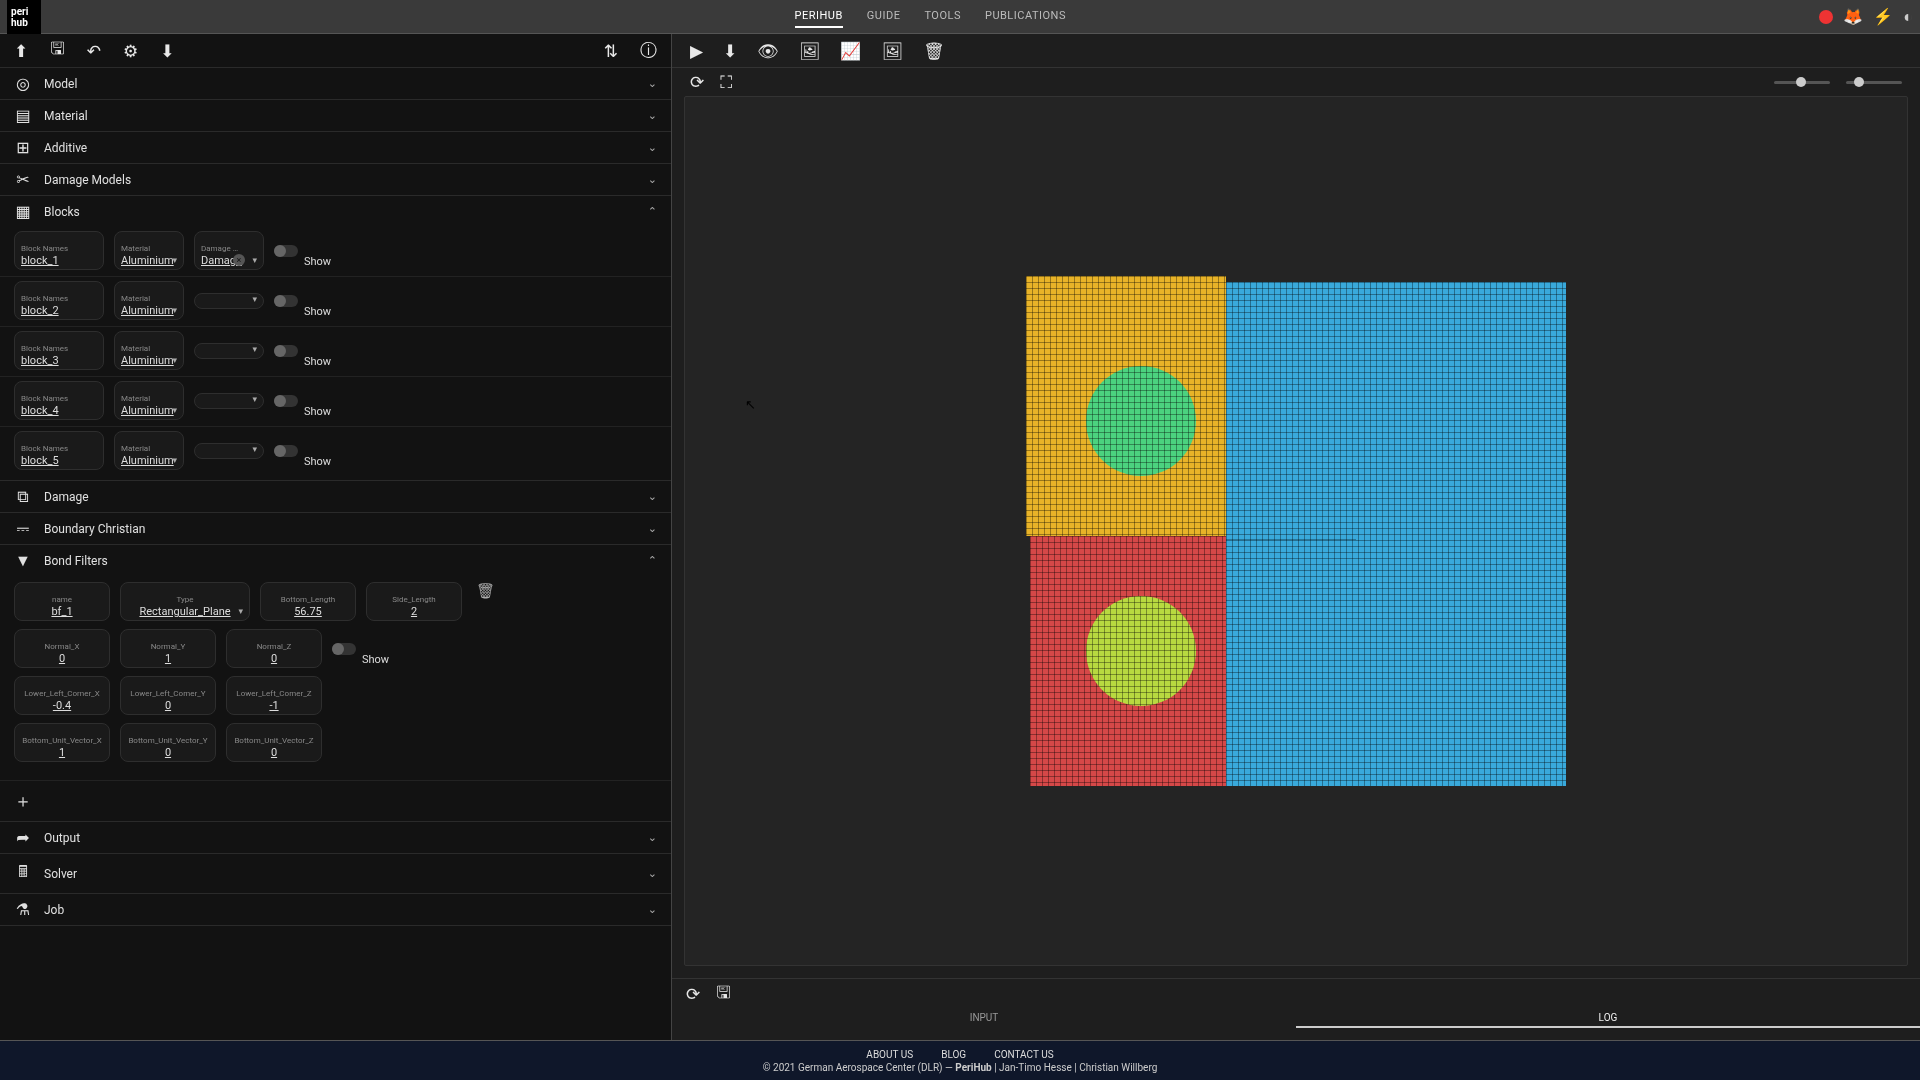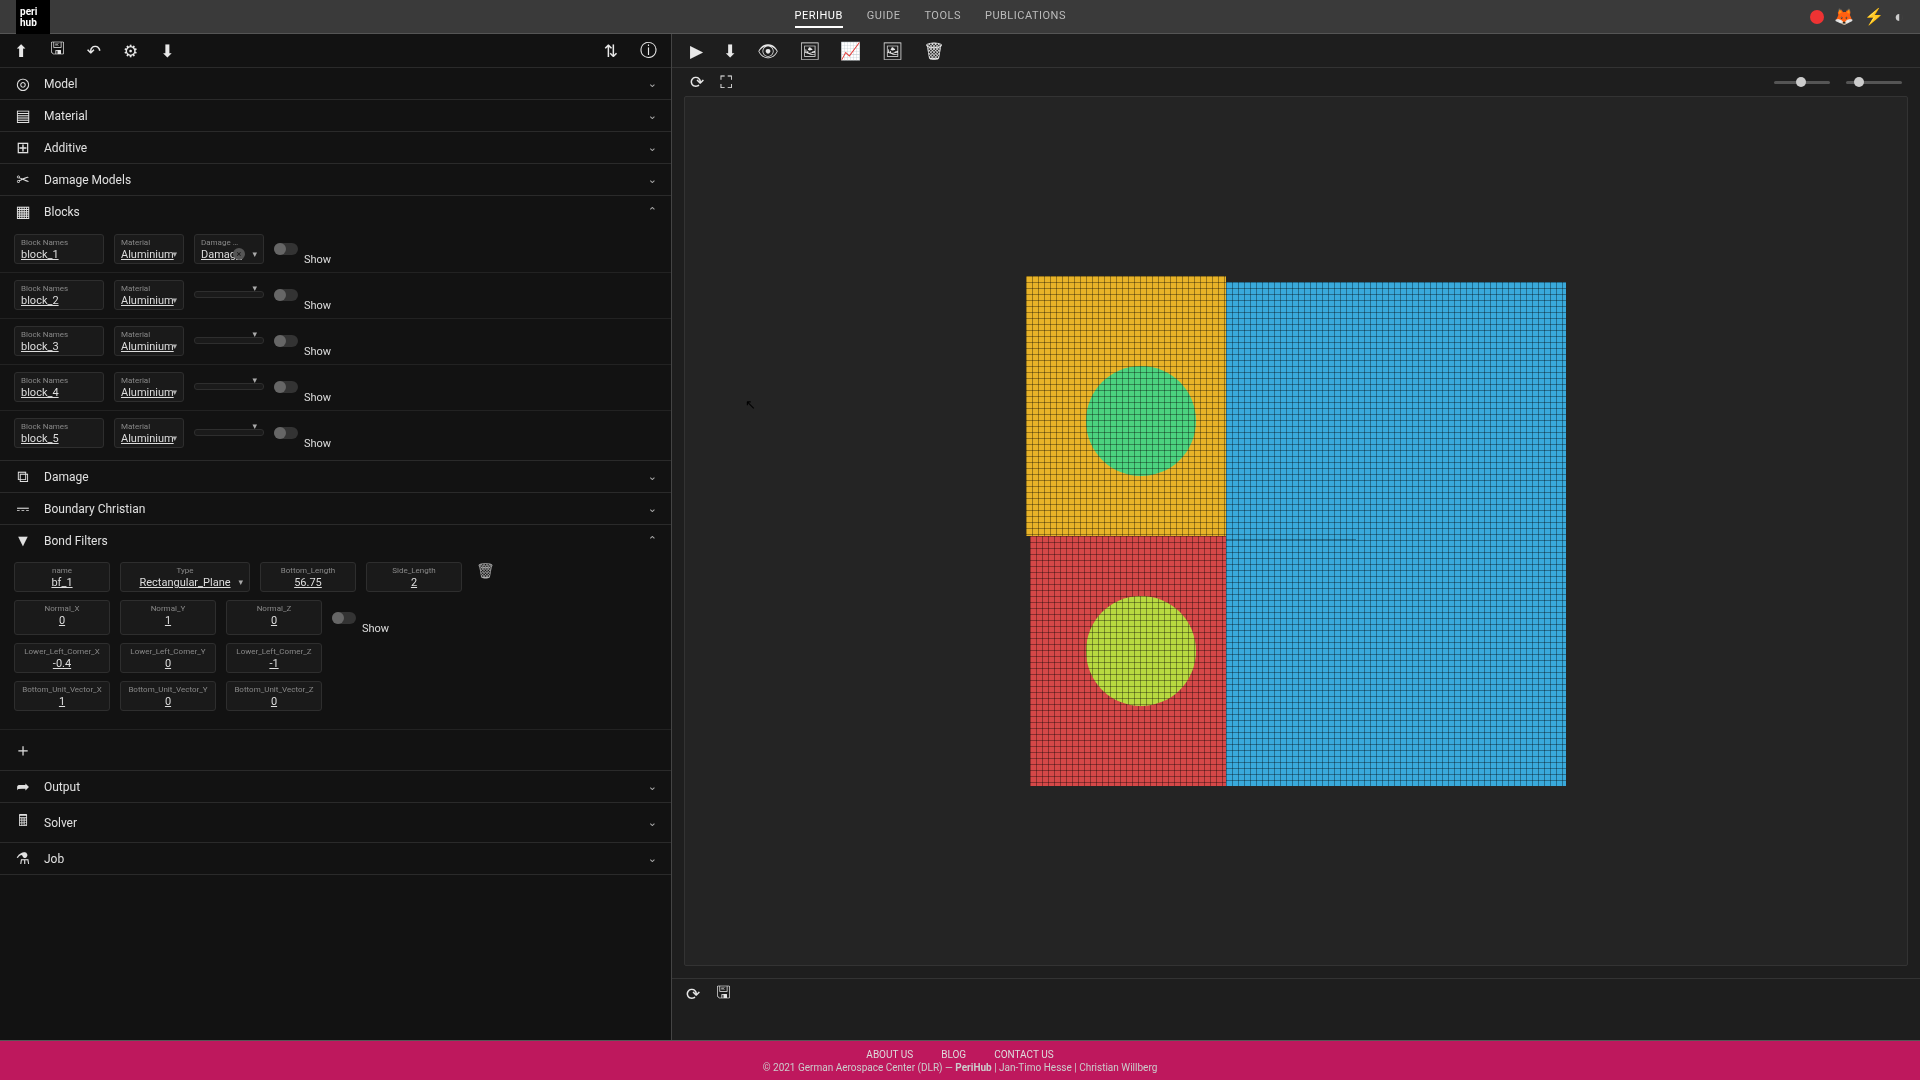--- a/index.html
+++ b/index.html
@@ -17,21 +17,21 @@
 .app {
   display: flex;
   flex-direction: column;
   height: 100vh;
 }
 .topbar {
   height: 34px;
   background: #3a3a3a;
   display: flex;
   align-items: center;
-  padding: 0 16px;
+  padding: 0 7px;
   border-bottom: 1px solid #555;
 }
 .logo {
   width: 34px;
   height: 34px;
   background: #000;
   color: #fff;
   font-size: 10px;
   line-height: 11px;
   display: flex;
@@ -131,22 +131,22 @@
   display: flex;
   align-items: center;
   gap: 10px;
   padding: 4px 14px 6px 14px;
   border-top: 1px solid #222;
 }
 .block-row:first-child{ border-top: none;}
 .field {
   background: #1a1a1a;
   border: 1px solid #2e2e2e;
-  border-radius: 3px;
-  padding: 3px 6px 2px 6px;
+  border-radius: 8px;
+  padding: 12px 6px 2px 6px;
   min-width: 90px;
   position: relative;
 }
 .field .flabel {
   font-size: 8px;
   color: #888;
   display: block;
   line-height: 9px;
 }
 .field .fval {
@@ -336,21 +336,21 @@
   flex:1;
   text-align:center;
   font-size:10px;
   color:#999;
   padding:3px 0;
   cursor:pointer;
 }
 .br-tabs .brtab.active{ color:#eee; border-bottom:2px solid #ccc;}
 .footer {
   height: 40px;
-  background: #be185d;
+  background: #0f172a;
   display: flex;
   flex-direction: column;
   align-items: center;
   justify-content: center;
   gap: 2px;
   border-top: 1px solid #555;
 }
 .footer-links {
   display: flex;
   gap: 28px;
@@ -622,20 +622,24 @@
           <div style="position:absolute;left:200px;top:263px;width:130px;height:1px;background:rgba(0,0,0,0.3)"></div>
         </div>
         <span class="cursor">↖</span>
       </div>
 
       <div class="bottom-right">
         <div class="br-toolbar">
           <span class="tb-icon">⟳</span>
           <span class="tb-icon">🖫</span>
         </div>
+        <div class="br-tabs">
+          <div class="brtab">INPUT</div>
+          <div class="brtab active">LOG</div>
+        </div>
       </div>
     </div>
   </div>
 
   <div class="footer">
     <div class="footer-links">
       <div>ABOUT US</div>
       <div>BLOG</div>
       <div>CONTACT US</div>
     </div>

